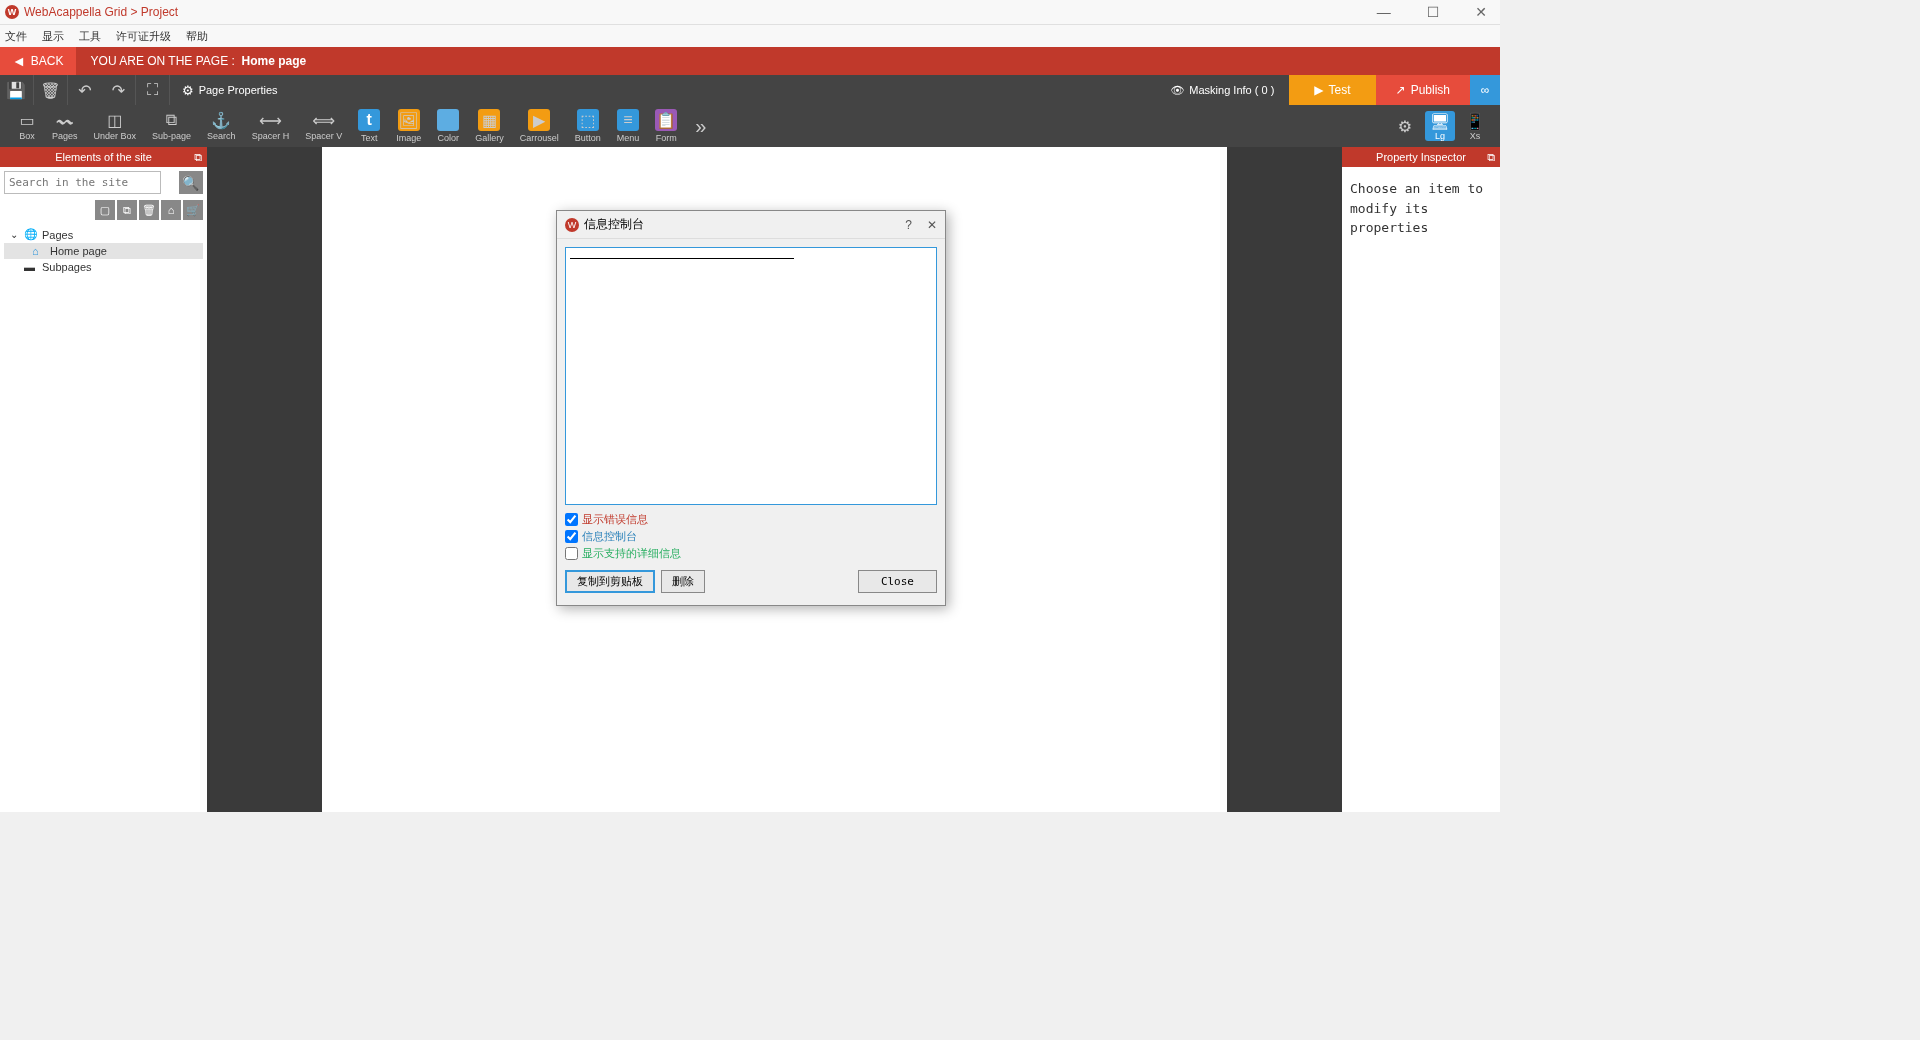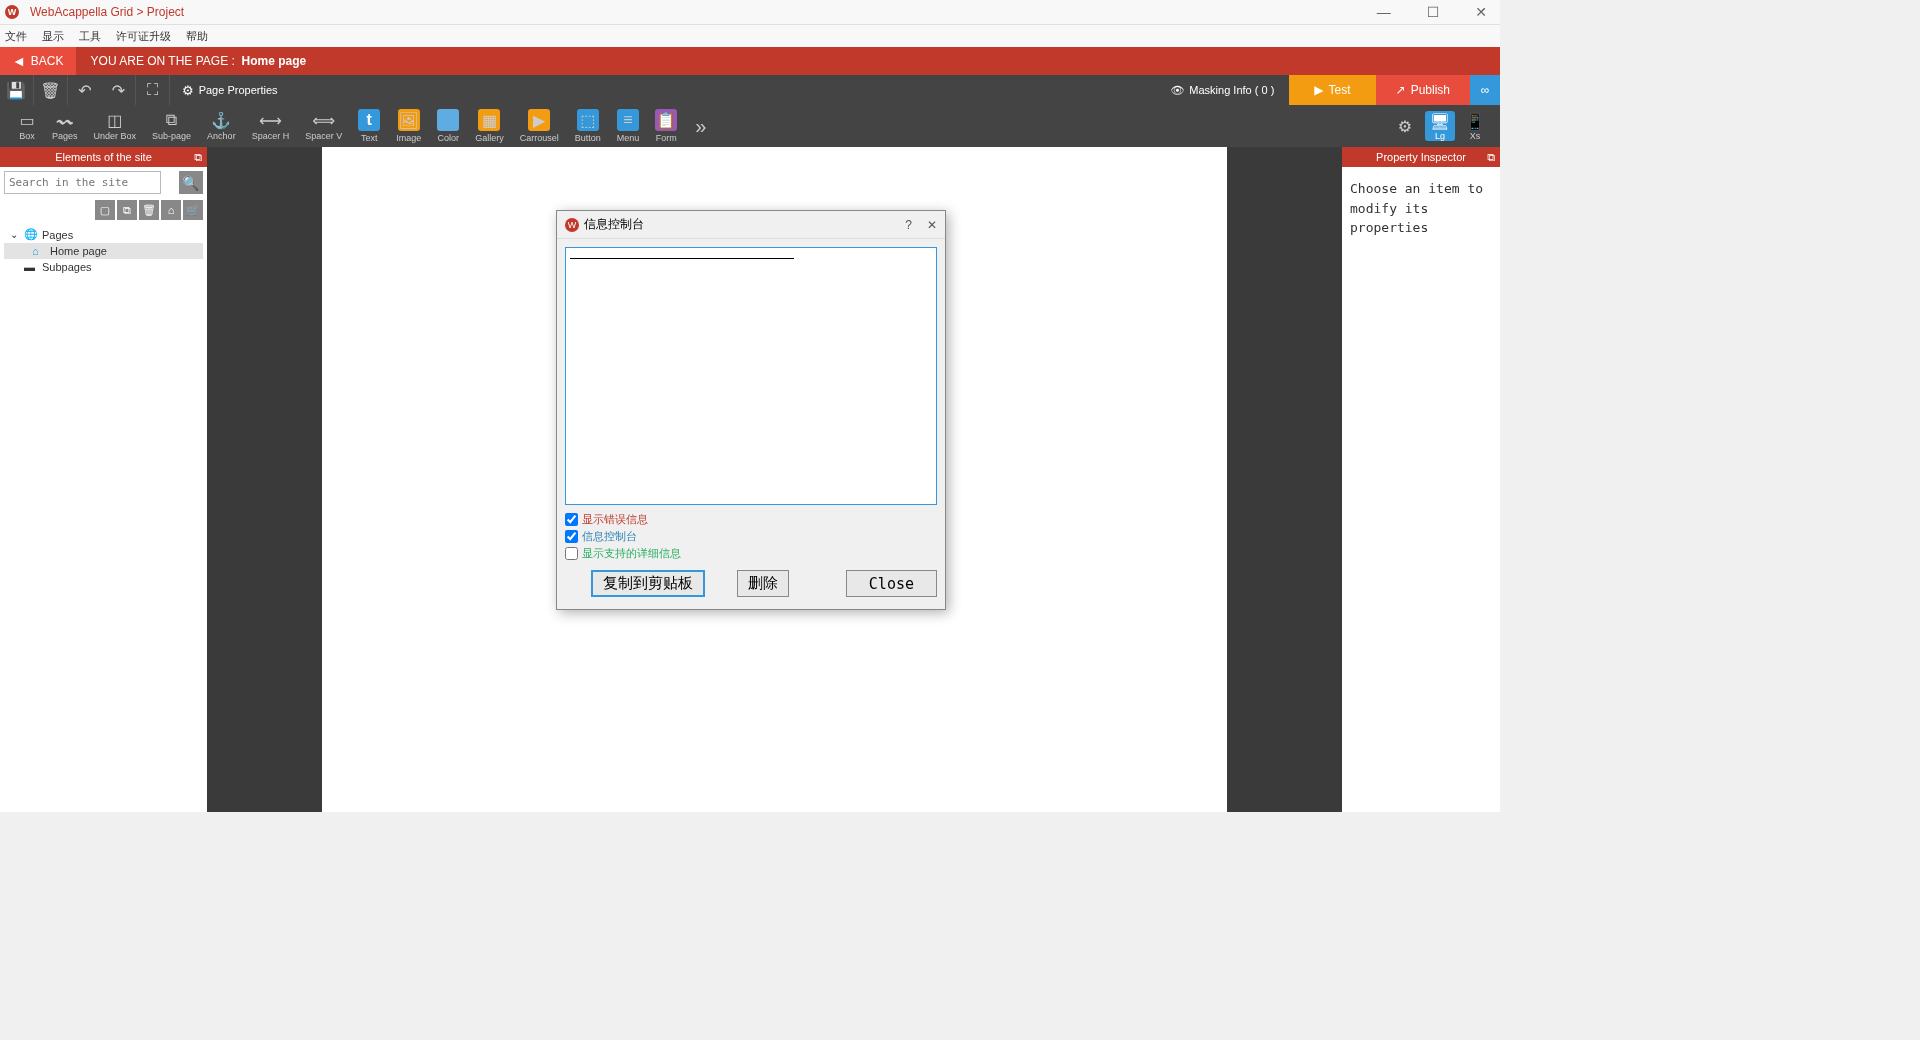--- a/index.html
+++ b/index.html
@@ -1,19 +1,19 @@
 <!DOCTYPE html>
 <html><head>
 <meta charset="utf-8">
 <style>
 *{margin:0;padding:0;box-sizing:border-box;font-family:"Microsoft YaHei",Arial,sans-serif;}
 body{width:1500px;height:812px;overflow:hidden;background:#f0f0f0;font-size:12px;}
 .titlebar{height:25px;background:#f8f8f8;display:flex;align-items:center;padding:0 5px;border-bottom:1px solid #e0e0e0;}
 .titlebar .logo{width:14px;height:14px;background:#c0392b;border-radius:50%;margin-right:5px;display:flex;align-items:center;justify-content:center;color:#fff;font-size:9px;font-weight:bold;}
-.titlebar .title{color:#c0392b;font-size:12px;margin-left:6px;}
+.titlebar .title{color:#c0392b;font-size:12px;}
 .titlebar .win-controls{margin-left:auto;display:flex;gap:20px;color:#666;font-size:14px;}
 .titlebar .win-controls span{cursor:pointer;padding:0 8px;}
 .menubar{height:22px;background:#f8f8f8;display:flex;align-items:center;padding:0 5px;gap:15px;font-size:11px;color:#333;}
 .menubar span{cursor:pointer;}
 .redbar{height:28px;background:#c0392b;display:flex;align-items:center;color:#fff;font-size:12px;}
 .back-btn{background:#e74c3c;height:100%;padding:0 12px;display:flex;align-items:center;gap:5px;cursor:pointer;}
 .back-btn .arrow{font-size:14px;}
 .page-info{padding:0 15px;text-align:center;}
 .page-info b{font-weight:bold;}
 .toolbar1{height:30px;background:#444;display:flex;align-items:center;padding:0 0;}
@@ -68,21 +68,21 @@
 .console-box{border:1px solid #3498db;background:#fff;height:258px;padding:4px;font-family:"Courier New",monospace;font-size:11px;overflow:auto;}
 .console-line{border-bottom:1px solid #000;padding-bottom:1px;word-break:break-all;}
 .console-hr{border-bottom:1px solid #000;width:62%;margin-top:6px;}
 .checks{padding:6px 0;}
 .chk{display:flex;align-items:center;gap:4px;font-size:11px;padding:1px 0;}
 .chk input{width:13px;height:13px;}
 .chk .red{color:#c0392b;}
 .chk .blue{color:#2980b9;}
 .chk .green{color:#27ae60;}
 .dlg-buttons{display:flex;gap:6px;padding:2px 0 4px;}
-.dlg-btn{border:1px solid #888;background:#e8e8e8;padding:2px 10px;font-size:15px;cursor:pointer;font-family:"SimSun",monospace;margin-left:26px;}
+.dlg-btn{border:1px solid #888;background:#e8e8e8;padding:2px 10px;font-size:11px;cursor:pointer;font-family:"SimSun",monospace;}
 .dlg-btn.primary{border:2px solid #3498db;}
 .dlg-btn.close{margin-left:auto;font-family:monospace;padding:2px 22px;}
 .watermark{position:absolute;left:50%;top:50%;transform:translate(-50%,-50%);color:#d0d0d0;font-size:28px;display:flex;align-items:center;gap:10px;pointer-events:none;}
 .watermark .bag{width:50px;height:45px;background:#d8d8d8;border-radius:6px;position:relative;}
 .watermark .bag::before{content:"";position:absolute;top:-10px;left:12px;width:26px;height:14px;border:4px solid #d8d8d8;border-bottom:none;border-radius:12px 12px 0 0;}
 .watermark .txt{display:flex;flex-direction:column;line-height:1;}
 .watermark .txt .t1{font-size:24px;}
 .watermark .txt .t2{font-size:16px;}
 </style>
 </head>
@@ -158,21 +158,21 @@
   <div class="tool-item">
       <span class="ico">◫</span>
       <span class="lbl">Under Box</span>
     </div>
   <div class="tool-item">
       <span class="ico">⧉</span>
       <span class="lbl">Sub-page</span>
     </div>
   <div class="tool-item">
       <span class="ico">⚓</span>
-      <span class="lbl">Anchor</span>
+      <span class="lbl">Search</span>
     </div>
   <div class="tool-item">
       <span class="ico">⟷</span>
       <span class="lbl">Spacer H</span>
     </div>
   <div class="tool-item">
       <span class="ico">⟺</span>
       <span class="lbl">Spacer V</span>
     </div>
   <div class="tool-item colored">

